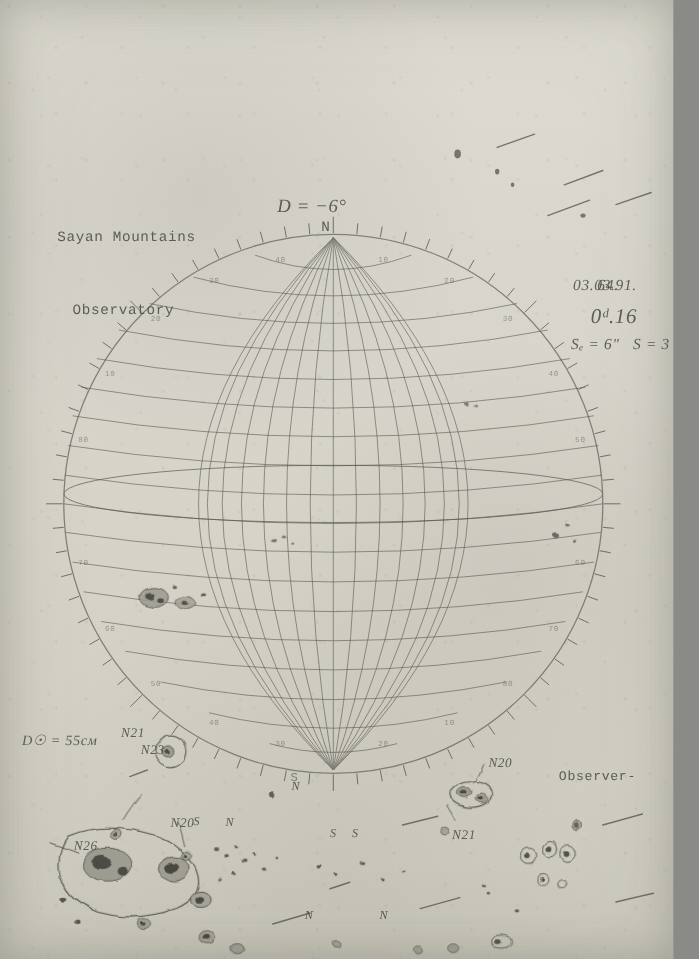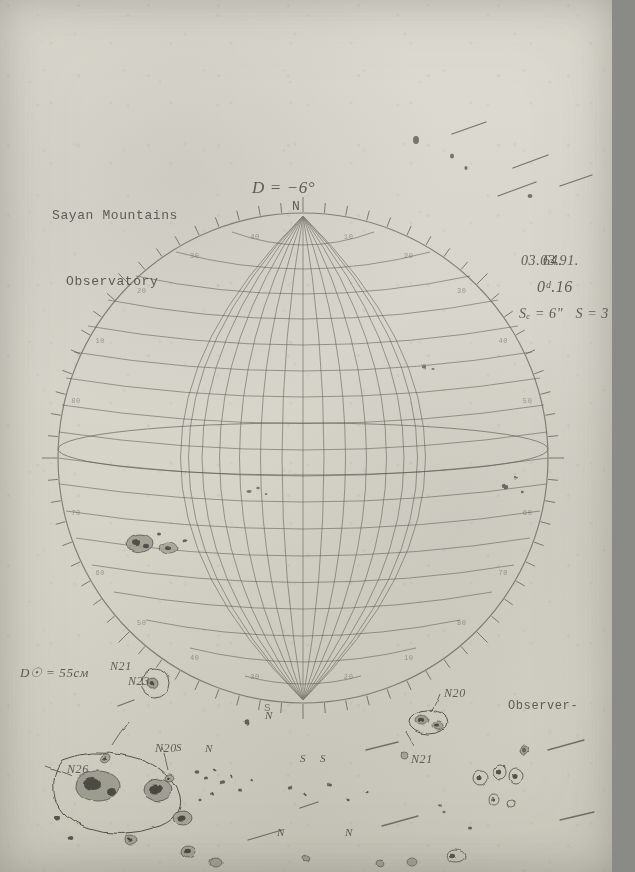--- a/index.html
+++ b/index.html
@@ -360,21 +360,21 @@
   <div class="txt faint" style="left:264px; top:702px; font-size:11px;">S</div>
 
   <div class="txt" style="left:52px; top:208px; font-size:13px;">Sayan Mountains</div>
 
   <div class="txt" style="left:66px; top:242px; font-size:13px;margin-top:32px;">Observatory</div>
 
   <div class="txt hand" style="left:521px; top:253px; font-size:14px;">03.03.91.</div>
 
   <div class="txt hand" style="left:543px; top:253px; font-size:14px;">64.</div>
 
-  <div class="txt hand" style="left:537px; top:278px; font-size:16px;">0ᵈ.16</div>
+  <div class="txt hand" style="left:537px; top:278px; font-size:19px;">0ᵈ.16</div>
 
   <div class="txt hand" style="left:519px; top:306px; font-size:14px;">Sₑ = 6"   S = 3</div>
 
   <div class="txt hand" style="left:20px; top:665px; font-size:13px;text-align:center;">D☉ = 55см</div>
 
   <div class="txt" style="left:508px; top:699px; font-size:12px;">Observer-</div>
 
   <div id="grouplabels">
       <div class="txt hand" style="left: 110px; top: 659px; font-size: 12px;">N21</div>
       <div class="txt hand" style="left: 128px; top: 674px; font-size: 12px;">N23</div>

